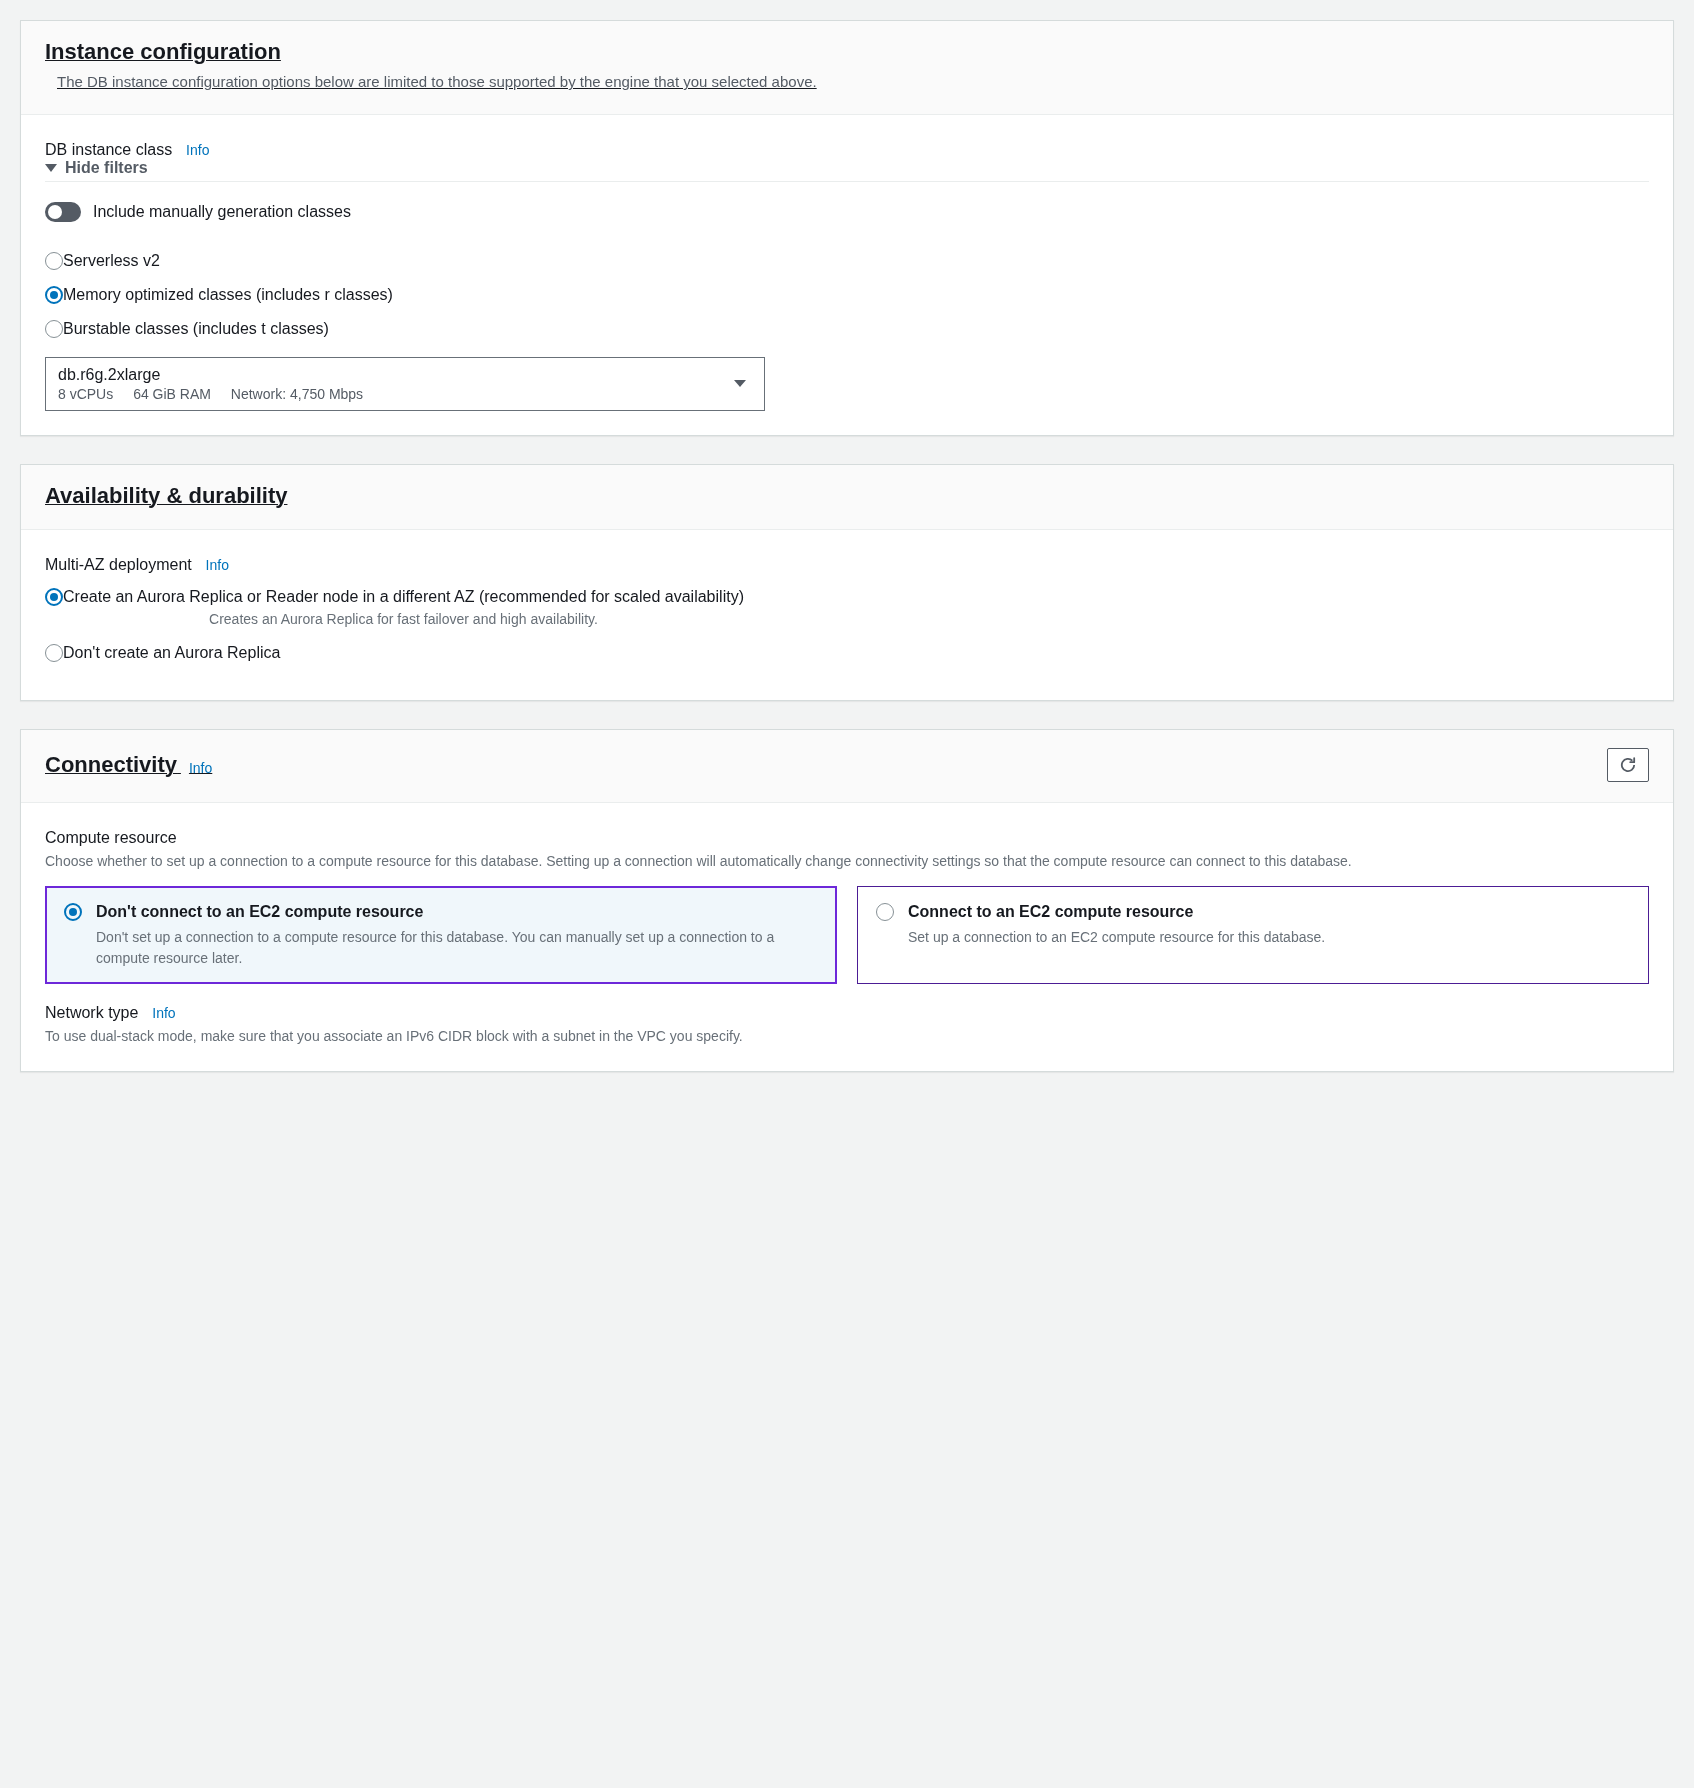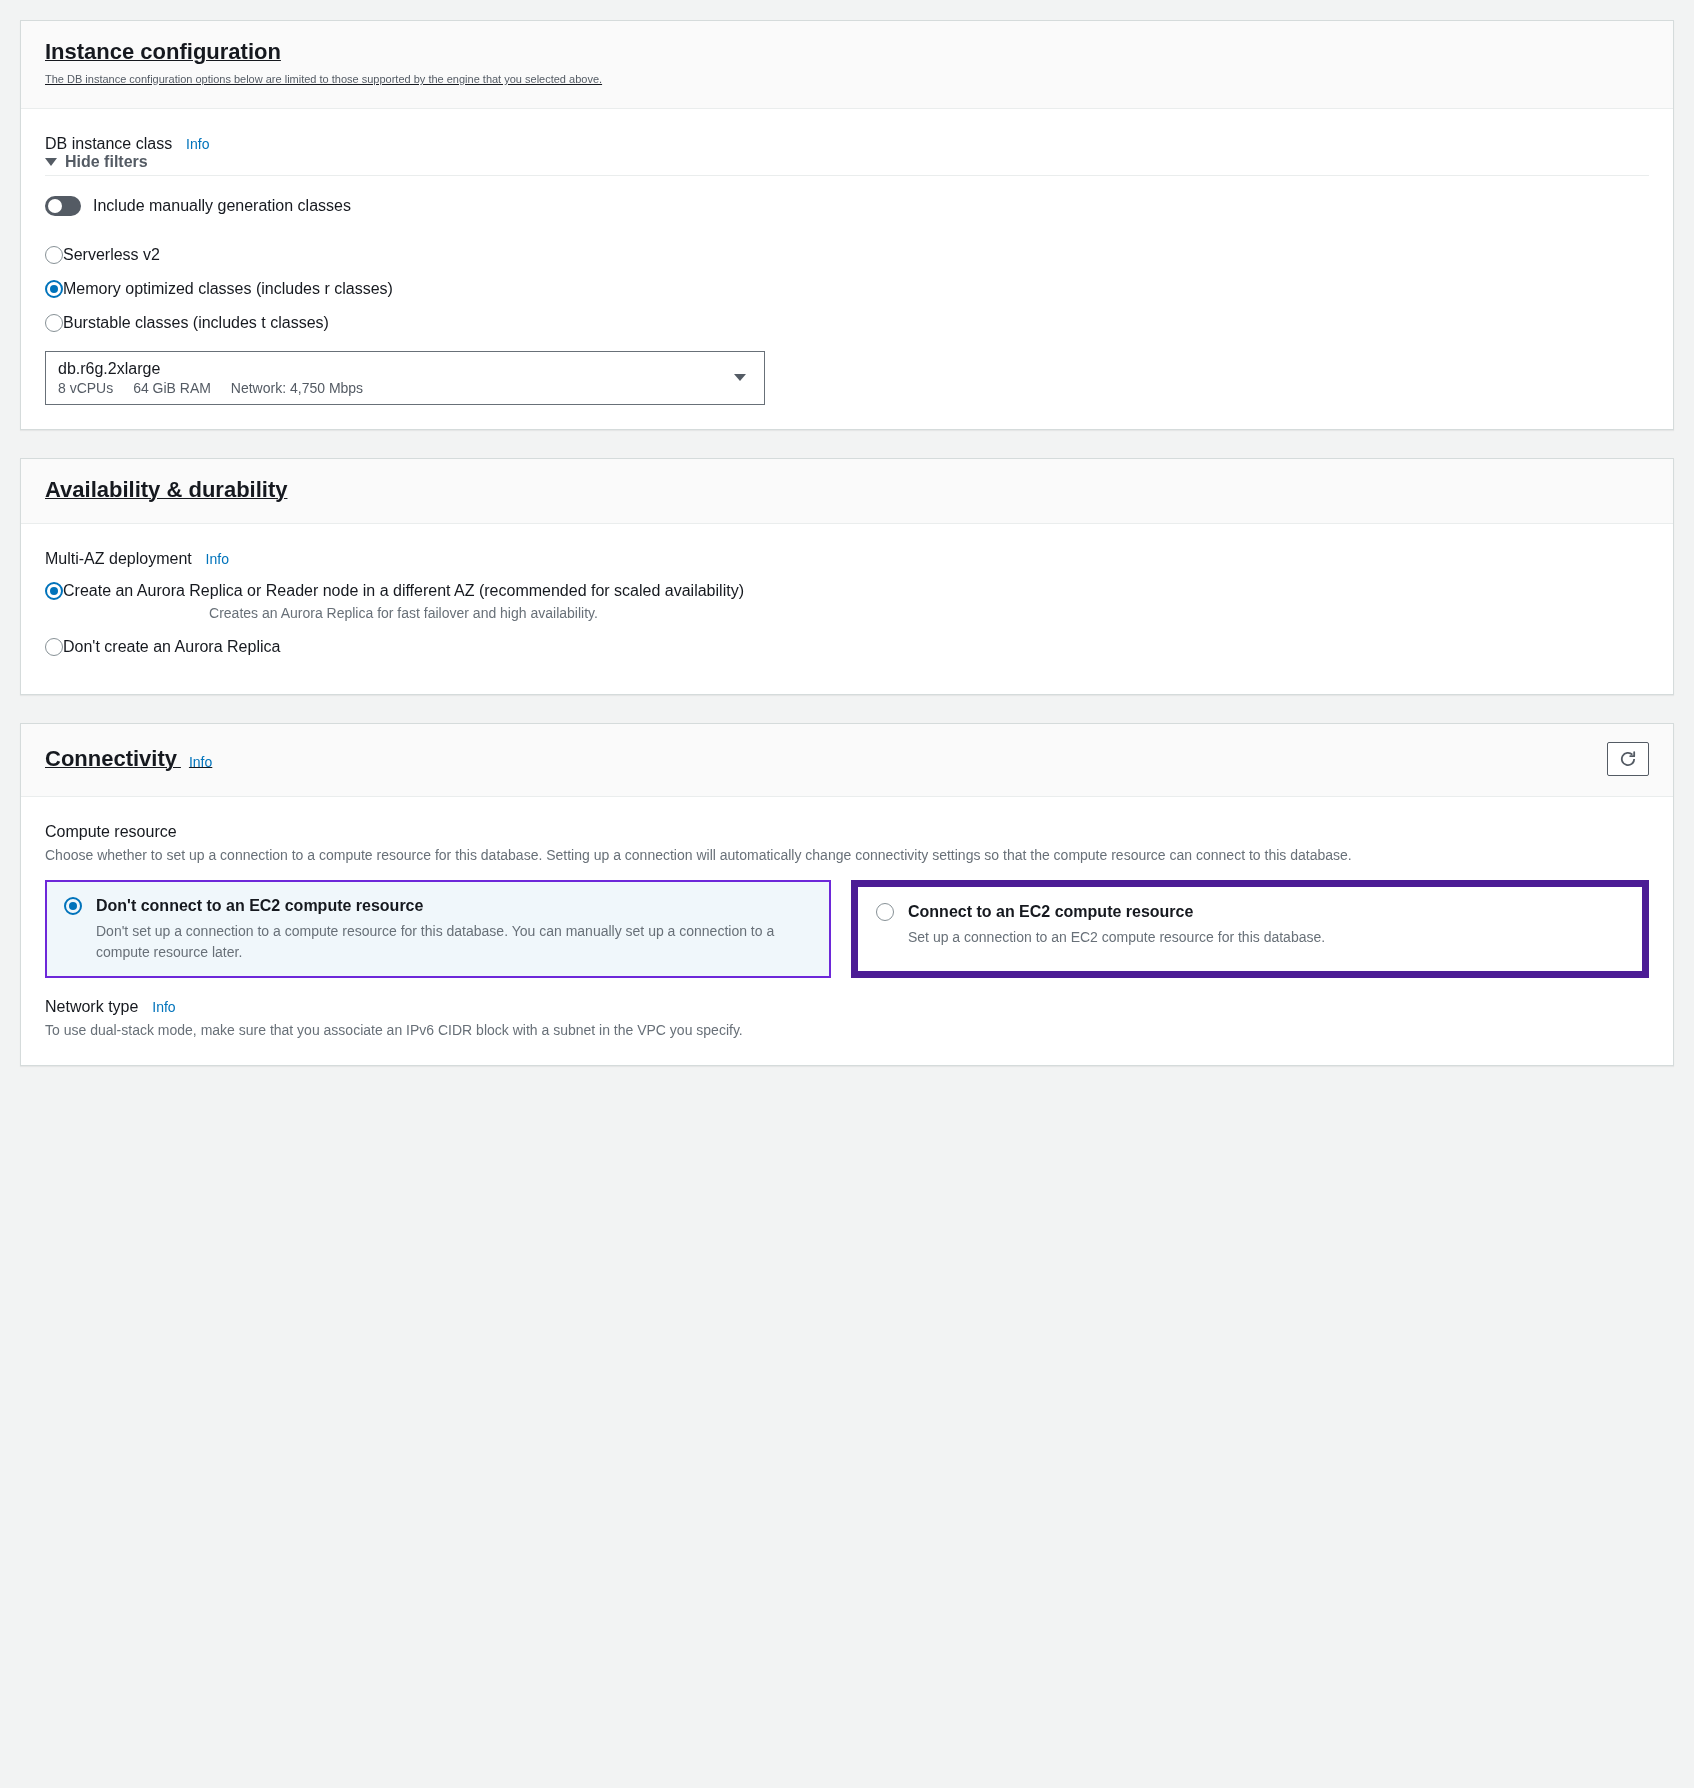--- a/index.html
+++ b/index.html
@@ -32,24 +32,25 @@
     .panel-header-text {
       flex: 1;
     }
     .panel-title {
       font-size: 22px;
       font-weight: 700;
       color: #16191f;
       display: inline;
     }
     .panel-desc {
-      font-size: 11px;
+      font-size: 15px;
       color: #545b64;
       margin-top: 6px;
       line-height: 1.5;
+      margin-left: 12px;
     }
     .panel-body {
       padding: 20px 24px 24px 24px;
     }
     .field-label {
       font-size: 16px;
       color: #16191f;
       font-weight: 400;
       display: inline;
     }
@@ -211,21 +212,21 @@
       width: 18px;
       height: 18px;
     }
     .tile-row {
       display: flex;
       gap: 20px;
       margin-top: 14px;
     }
     .tile {
       flex: 1;
-      border: 7px solid #4c1d95;
+      border: 1px solid #4c1d95;
       padding: 14px 18px;
       display: flex;
       gap: 14px;
       cursor: pointer;
       background: #fff;
     }
     .tile.selected {
       border: 2px solid #6d28d9;
       background: #f0f7fb;
       padding: 13px 17px;

